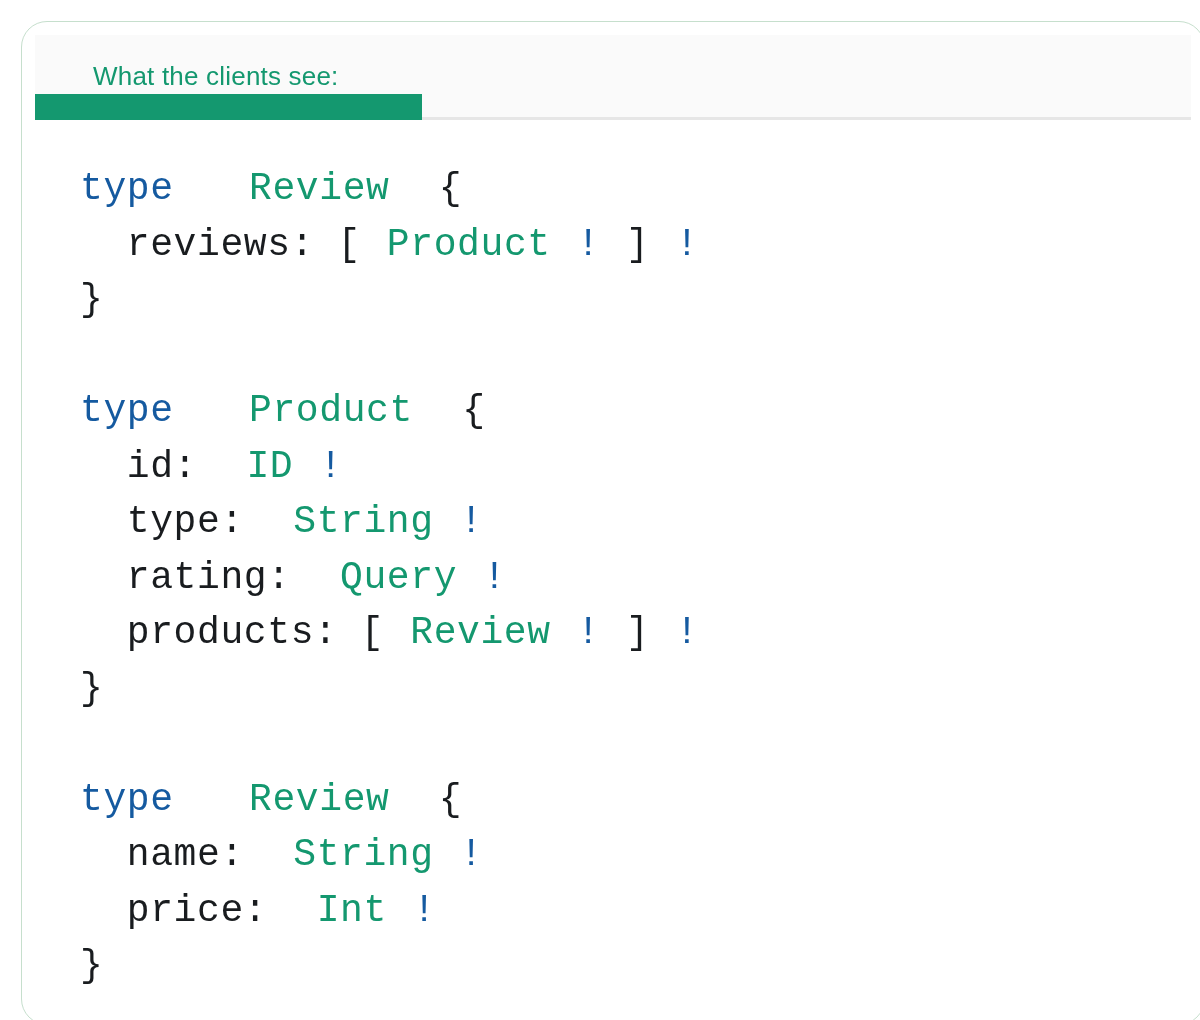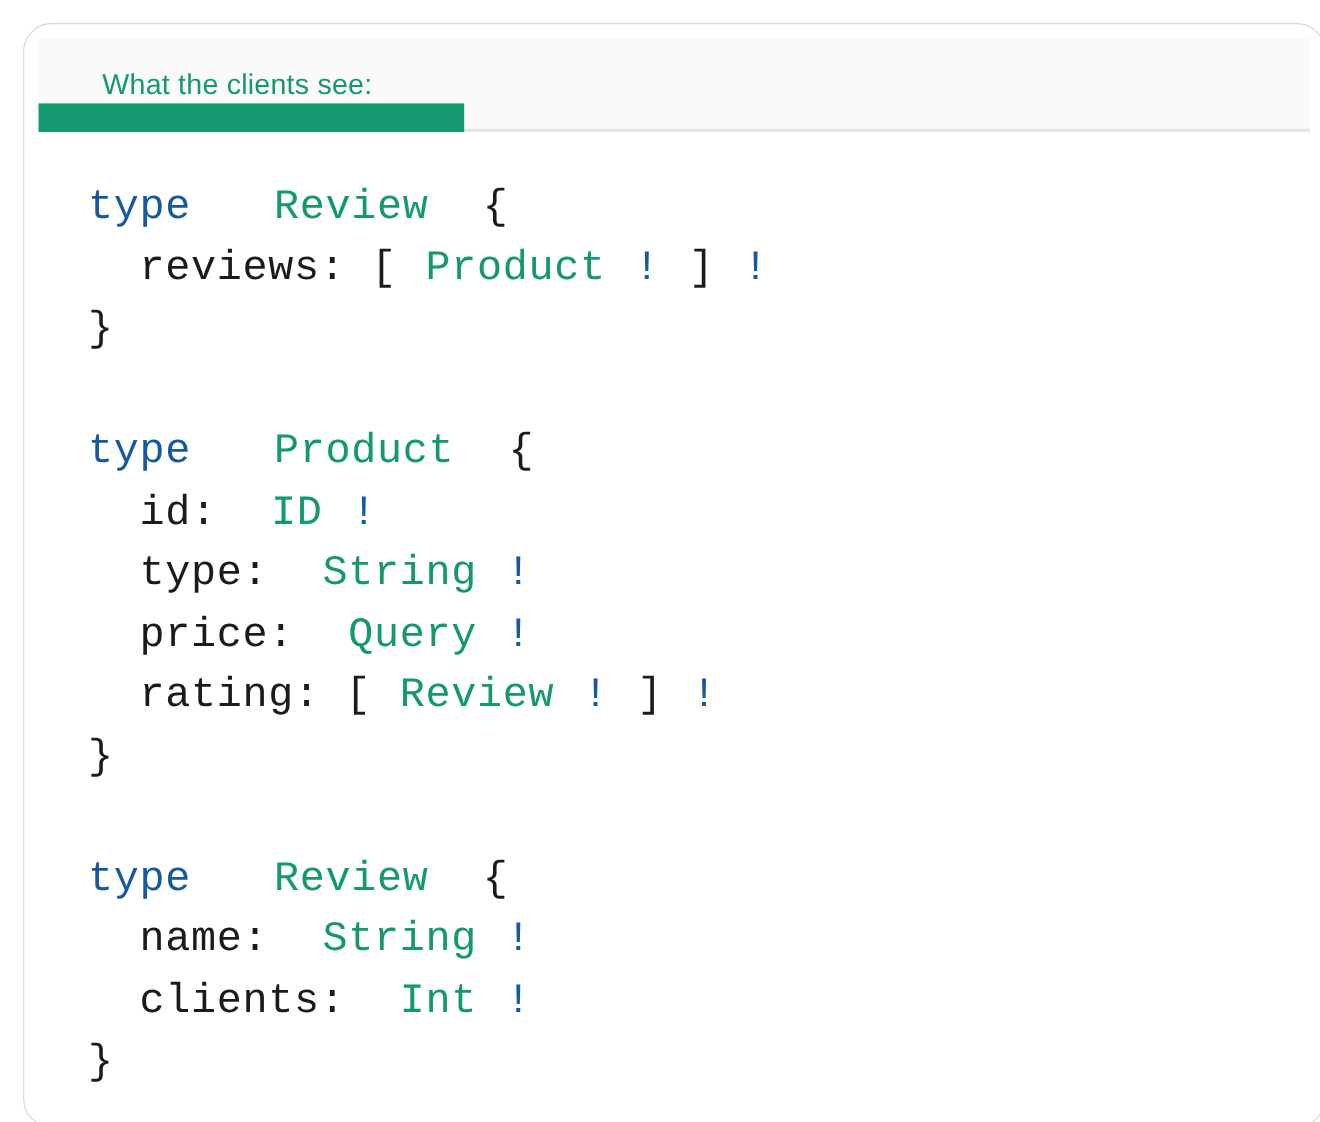--- a/index.html
+++ b/index.html
@@ -83,23 +83,23 @@
     <div class="tab-indicator"></div>
   </div>
 
   <pre class="code-block"><span class="tok-kw">type</span><span class="tok-pl"> </span><span class="tok-ty">Review</span><span class="tok-pl"> {</span>
 <span class="tok-pl">  reviews: [</span><span class="tok-ty">Product</span><span class="tok-kw">!</span><span class="tok-pl">]</span><span class="tok-kw">!</span>
 <span class="tok-pl">}</span>
 
 <span class="tok-kw">type</span><span class="tok-pl"> </span><span class="tok-ty">Product</span><span class="tok-pl"> {</span>
 <span class="tok-pl">  id: </span><span class="tok-ty">ID</span><span class="tok-kw">!</span>
 <span class="tok-pl">  type: </span><span class="tok-ty">String</span><span class="tok-kw">!</span>
-<span class="tok-pl">  price: </span><span class="tok-ty">Query</span><span class="tok-kw">!</span>
-<span class="tok-pl">  rating: [</span><span class="tok-ty">Review</span><span class="tok-kw">!</span><span class="tok-pl">]</span><span class="tok-kw">!</span>
+<span class="tok-pl">  rating: </span><span class="tok-ty">Query</span><span class="tok-kw">!</span>
+<span class="tok-pl">  products: [</span><span class="tok-ty">Review</span><span class="tok-kw">!</span><span class="tok-pl">]</span><span class="tok-kw">!</span>
 <span class="tok-pl">}</span>
 
 <span class="tok-kw">type</span><span class="tok-pl"> </span><span class="tok-ty">Review</span><span class="tok-pl"> {</span>
 <span class="tok-pl">  name: </span><span class="tok-ty">String</span><span class="tok-kw">!</span>
-<span class="tok-pl">  clients: </span><span class="tok-ty">Int</span><span class="tok-kw">!</span>
+<span class="tok-pl">  price: </span><span class="tok-ty">Int</span><span class="tok-kw">!</span>
 <span class="tok-pl">}</span>
 </pre>
 
 </div>
 
 </body></html>

